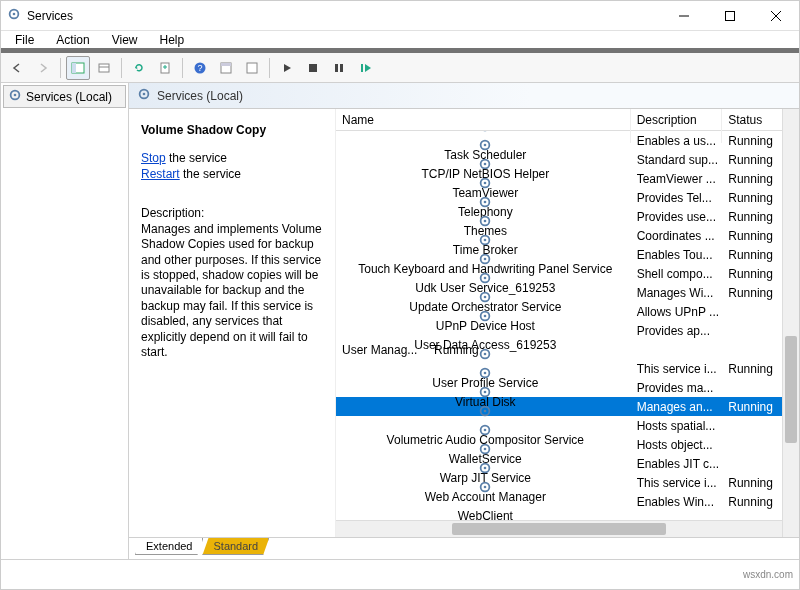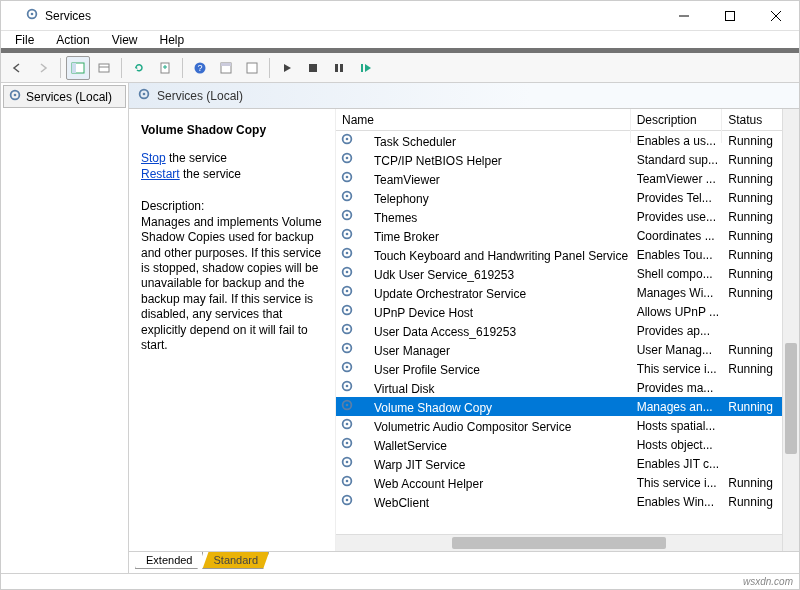--- a/index.html
+++ b/index.html
@@ -14,21 +14,21 @@
     border: 1px solid #ccc;
     display: flex;
     flex-direction: column;
   }
   
   .titlebar {
     display: flex;
     align-items: center;
     height: 30px;
     border-bottom: 1px solid #e1e1e1;
-    padding-left: 24px;
+    padding-left: 6px;
   }
   .titlebar .title-icon { margin-right: 6px; }
   .titlebar .title { flex: 1; font-size: 12px; color: #000; }
   .win-controls { display: flex; height: 100%; }
   .win-btn {
     width: 46px;
     display: flex;
     align-items: center;
     justify-content: center;
     font-size: 12px;
@@ -115,21 +115,21 @@
   }
   
   .details {
     width: 206px;
     padding: 10px 12px;
     overflow: hidden;
   }
   .details h3 { margin: 4px 0 14px 0; font-size: 12px; font-weight: bold; }
   .details a { color: #0645cc; text-decoration: underline; cursor: pointer; }
   .details .line { margin-bottom: 2px; }
-  .details .desc-label { margin-top: 18px; margin-bottom: 2px; }
+  .details .desc-label { margin-top: 25px; margin-bottom: 2px; }
   .details .desc-text { line-height: 1.28; }
   
   .list-wrap {
     flex: 1;
     display: flex;
     flex-direction: column;
     overflow: hidden;
     border-left: 1px solid #eee;
   }
   .list-header {
@@ -149,21 +149,21 @@
     overflow-x: hidden;
     position: relative;
   }
   .row {
     display: flex;
     align-items: center;
     height: 19px;
     padding: 0;
     white-space: nowrap;
   }
-  .row .rn { width: 296px; display: flex; align-items: flex-end; gap: 20px; padding-left: 4px; overflow: hidden; text-overflow: ellipsis; }
+  .row .rn { width: 296px; display: flex; align-items: center; gap: 12px; padding-left: 4px; overflow: hidden; text-overflow: ellipsis; flex-direction: column; }
   .row .rd { width: 92px; padding-left: 6px; overflow: hidden; text-overflow: ellipsis; }
   .row .rs { width: 60px; padding-left: 6px; overflow: hidden; }
   .row.selected { background: #0078d7; color: #fff; }
   .row.selected .rd, .row.selected .rs { color: #fff; }
   .svc-icon { flex-shrink: 0; }
   
   .hscroll {
     height: 17px;
     background: #f0f0f0;
     display: flex;
@@ -196,30 +196,29 @@
     border: 1px solid #999;
     border-top: none;
     background: #fff;
     font-size: 11px;
     position: relative;
     margin-right: -1px;
     clip-path: polygon(6px 0, 100% 0, calc(100% - 6px) 100%, 0 100%);
   }
   .tab.inactive { background: #eab308; color: #444; }
   .footer {
-    height: 16px;
+    height: 30px;
     border-top: 1px solid #d0d0d0;
     display: flex;
     align-items: center;
     justify-content: flex-end;
     padding-right: 6px;
     font-size: 10px;
     color: #888;
     background: #fff;
-    font-style: italic;
   }
   .gear {
     width: 14px; height: 14px; display: inline-block;
   }
 </style>
 </head>
 <body>
 
 <div class="titlebar">
   <span class="title-icon">
@@ -492,27 +491,20 @@
                     <span><svg class="svc-icon" width="14" height="14" viewBox="0 0 16 16">
                         <circle cx="8" cy="8" r="5" fill="none" stroke="#5a7fa8" stroke-width="2"></circle>
                         <circle cx="8" cy="8" r="1.5" fill="#5a7fa8"></circle>
                       </svg></span>
                     <span>User Data Access_619253</span>
                   </div>
                   <div class="rd">Provides ap...</div>
                   <div class="rs"></div>
                 </div>
                 <div class="row">
-                  <div class="rn">
-                    <span><svg class="svc-icon" width="14" height="14" viewBox="0 0 16 16">
-                        <circle cx="8" cy="8" r="5" fill="none" stroke="#5a7fa8" stroke-width="2"></circle>
-                        <circle cx="8" cy="8" r="1.5" fill="#5a7fa8"></circle>
-                      </svg></span>
-                    <span>User Manager</span>
-                  </div>
                   <div class="rd">User Manag...</div>
                   <div class="rs">Running</div>
                 </div>
                 <div class="row">
                   <div class="rn">
                     <span><svg class="svc-icon" width="14" height="14" viewBox="0 0 16 16">
                         <circle cx="8" cy="8" r="5" fill="none" stroke="#5a7fa8" stroke-width="2"></circle>
                         <circle cx="8" cy="8" r="1.5" fill="#5a7fa8"></circle>
                       </svg></span>
                     <span>User Profile Service</span>
@@ -574,21 +566,21 @@
                   </div>
                   <div class="rd">Enables JIT c...</div>
                   <div class="rs"></div>
                 </div>
                 <div class="row">
                   <div class="rn">
                     <span><svg class="svc-icon" width="14" height="14" viewBox="0 0 16 16">
                         <circle cx="8" cy="8" r="5" fill="none" stroke="#5a7fa8" stroke-width="2"></circle>
                         <circle cx="8" cy="8" r="1.5" fill="#5a7fa8"></circle>
                       </svg></span>
-                    <span>Web Account Helper</span>
+                    <span>Web Account Manager</span>
                   </div>
                   <div class="rd">This service i...</div>
                   <div class="rs">Running</div>
                 </div>
                 <div class="row">
                   <div class="rn">
                     <span><svg class="svc-icon" width="14" height="14" viewBox="0 0 16 16">
                         <circle cx="8" cy="8" r="5" fill="none" stroke="#5a7fa8" stroke-width="2"></circle>
                         <circle cx="8" cy="8" r="1.5" fill="#5a7fa8"></circle>
                       </svg></span>

